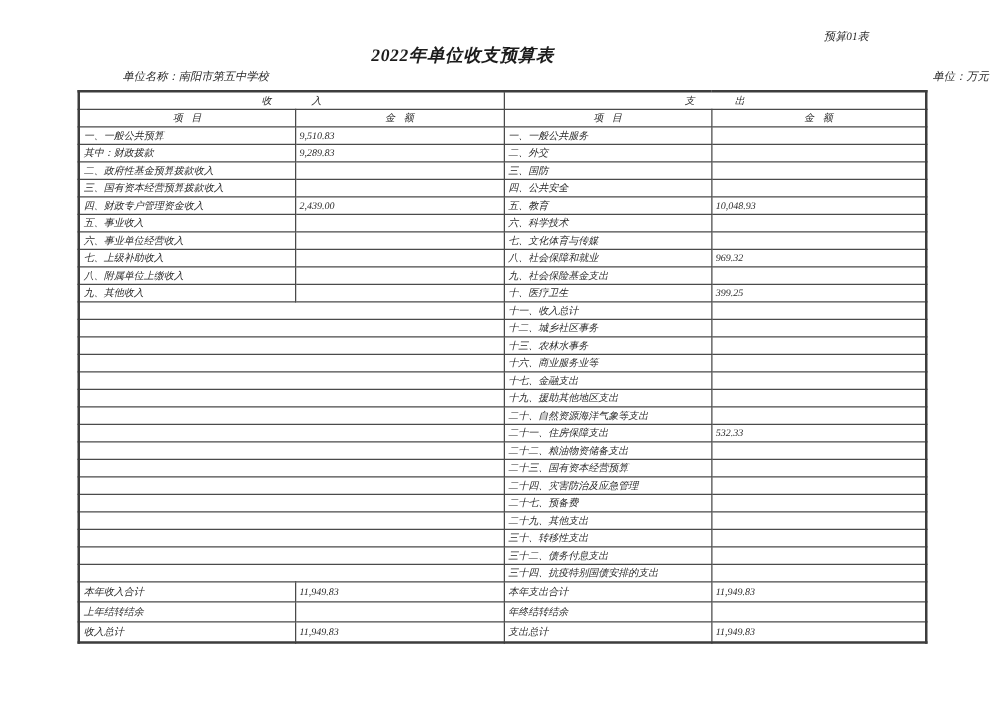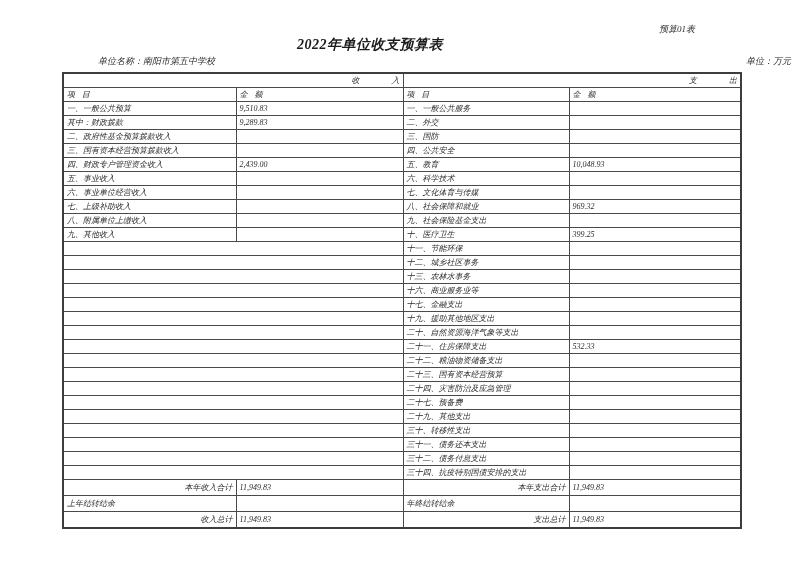--- a/index.html
+++ b/index.html
@@ -65,32 +65,32 @@
     border: 1px solid #4a4a4a;
     padding: 0 3px;
     height: 13px;
     line-height: 12px;
     overflow: hidden;
     white-space: nowrap;
     font-weight: normal;
   }
   table.budget { border: 2px solid #3d3d3d; }
   th.section-head {
-    text-align: right;
+    text-align: center;
     word-spacing: 30px;
     height: 15px;
   }
   th.col-head {
-    text-align: left;
+    text-align: center;
     word-spacing: 5px;
     margin-top: 28px;
   }
   td.label  { text-align: left; }
   td.amount { text-align: left; }
-  td.center { text-align: right; }
+  td.center { text-align: left; }
   td.mid, th.mid { border-left: 2px solid #3d3d3d; }
   tr.summary td { height: 15px; line-height: 14px; }
 </style>
 </head>
 <body>
 
 <div class="page">
 
   <div class="form-number">预算01表</div>
 
@@ -176,21 +176,21 @@
           <td class="amount"></td>
         </tr>
         <tr>
           <td class="label">九、其他收入</td>
           <td class="amount"></td>
           <td class="label mid">十、医疗卫生</td>
           <td class="amount">399.25</td>
         </tr>
         <tr>
           <td class="label" colspan="2"></td>
-          <td class="label mid">十一、节能环保</td>
+          <td class="label mid">十一、收入总计</td>
           <td class="amount"></td>
         </tr>
         <tr>
           <td class="label" colspan="2"></td>
           <td class="label mid">十二、城乡社区事务</td>
           <td class="amount"></td>
         </tr>
         <tr>
           <td class="label" colspan="2"></td>
           <td class="label mid">十三、农林水事务</td>
@@ -246,25 +246,20 @@
           <td class="label mid">二十九、其他支出</td>
           <td class="amount"></td>
         </tr>
         <tr>
           <td class="label" colspan="2"></td>
           <td class="label mid">三十、转移性支出</td>
           <td class="amount"></td>
         </tr>
         <tr>
           <td class="label" colspan="2"></td>
-          <td class="label mid">三十一、债务还本支出</td>
-          <td class="amount"></td>
-        </tr>
-        <tr>
-          <td class="label" colspan="2"></td>
           <td class="label mid">三十二、债务付息支出</td>
           <td class="amount"></td>
         </tr>
         <tr>
           <td class="label" colspan="2"></td>
           <td class="label mid">三十四、抗疫特别国债安排的支出</td>
           <td class="amount"></td>
         </tr>
         <tr class="summary">
           <td class="center">本年收入合计</td>

